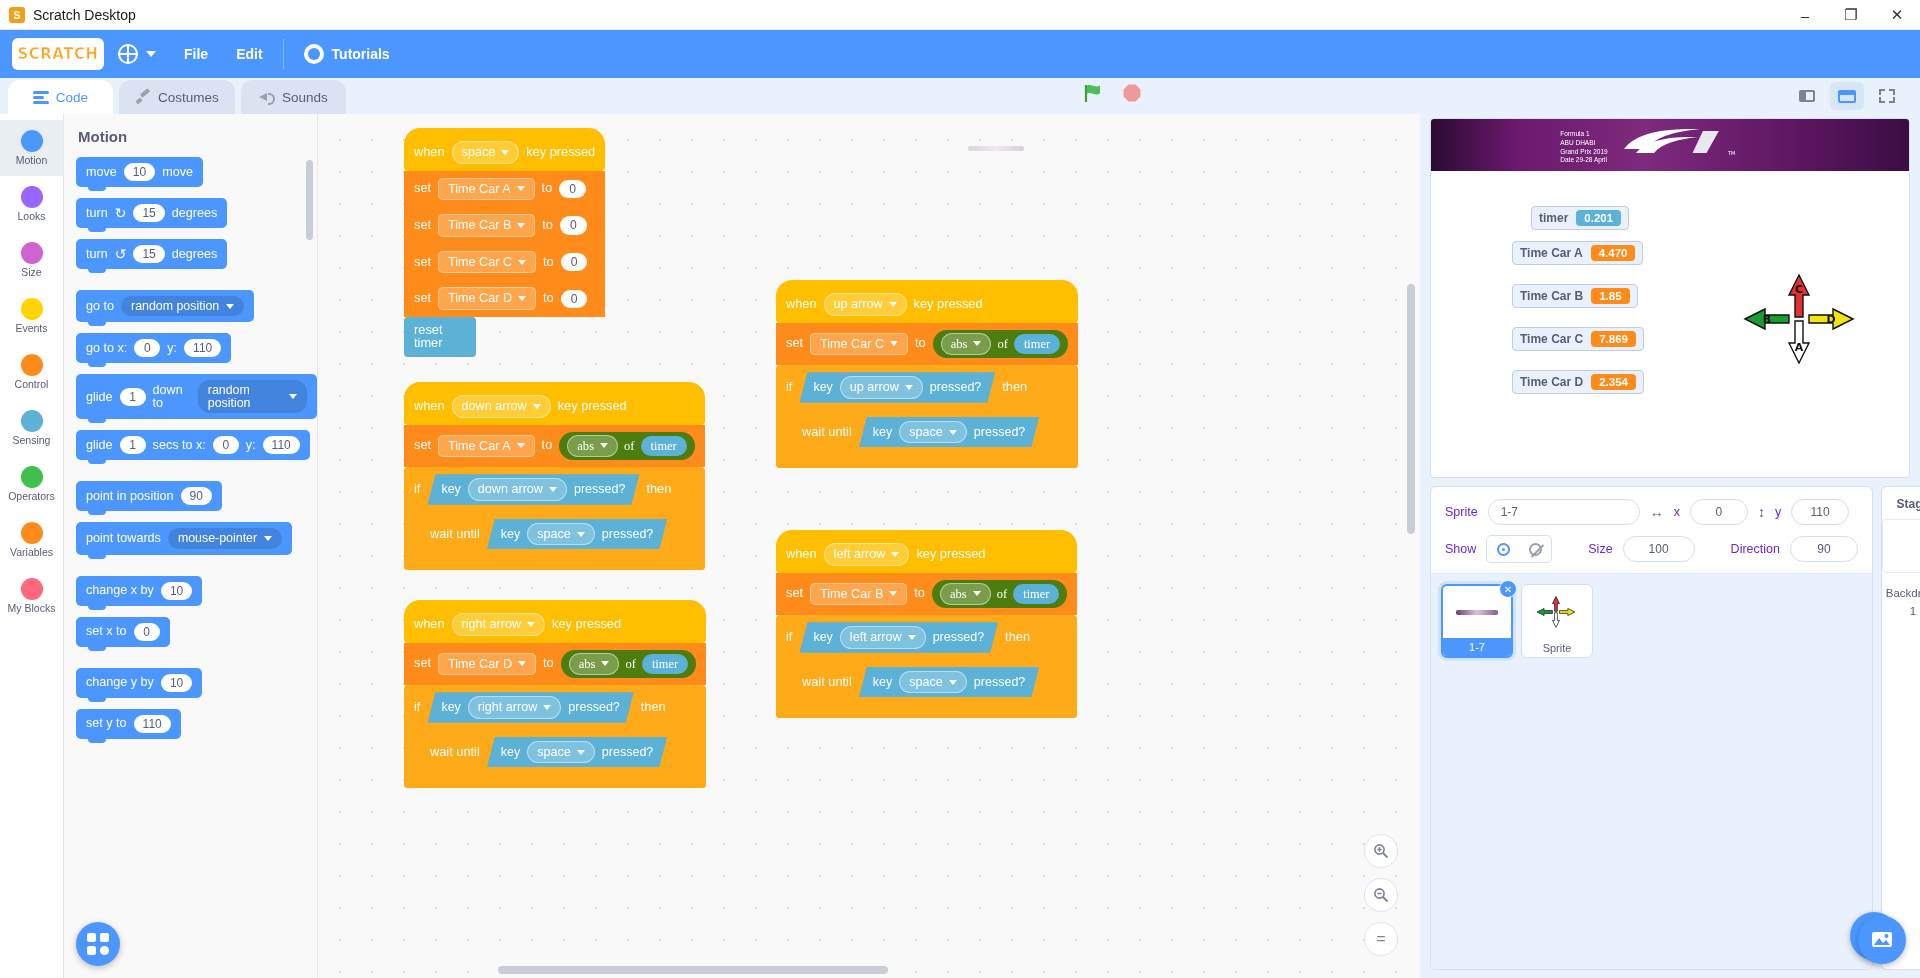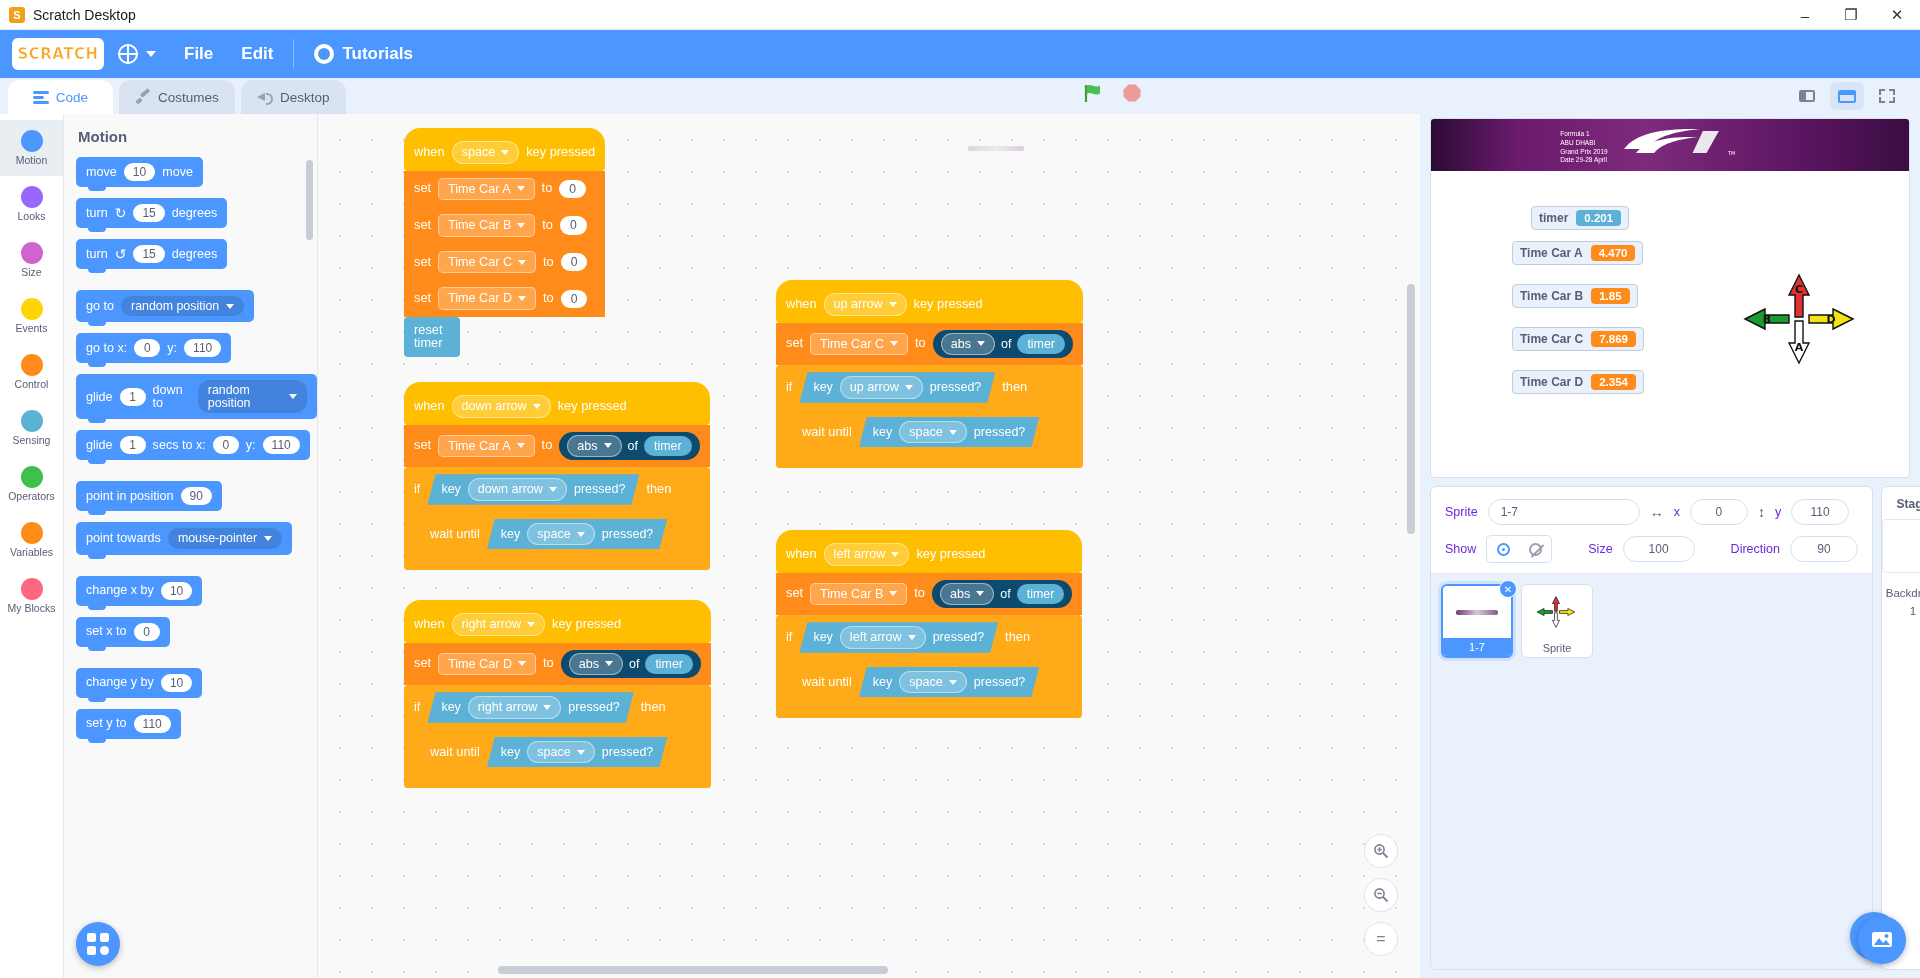--- a/index.html
+++ b/index.html
@@ -23,21 +23,21 @@
   .tb-btn { width:46px; height:30px; display:flex; align-items:center;
     justify-content:center; color:#333; font-size:15px; }
 
   
   .menubar { height:48px; background:#4c97ff; display:flex; align-items:center; }
   .logo { margin-left:12px; width:92px; height:32px; background:#fff;
     border-radius:6px; display:flex; align-items:center; justify-content:center; }
   .logo-text { color:#f5a623; font-weight:bold; font-size:15px; letter-spacing:.5px;
     font-family:"DejaVu Sans", sans-serif; -webkit-text-stroke:0.6px #fff; }
   .menu-group { display:flex; align-items:center; height:48px; padding:0 14px;
-    color:#fff; font-size:17px; font-weight:bold; cursor:pointer; }
+    color:#fff; font-size:14px; font-weight:bold; cursor:pointer; }
   .globe { width:20px; height:20px; border-radius:50%; border:2px solid #fff;
     position:relative; }
   .globe:before{ content:""; position:absolute; left:50%; top:-2px; width:0; height:20px;
     border-left:2px solid #fff; transform:translateX(-1px); }
   .globe:after{ content:""; position:absolute; left:-2px; top:50%; width:20px; height:0;
     border-top:2px solid #fff; transform:translateY(-1px); }
   .caret { width:0;height:0;border-left:5px solid transparent;border-right:5px solid transparent;
     border-top:6px solid #fff; margin-left:8px; }
   .divider-v { width:1px; height:30px; background:rgba(255,255,255,.35); margin:0 6px; }
   .bulb { width:20px;height:20px;border-radius:50%;background:#fff; position:relative;
@@ -133,22 +133,22 @@
   .hat { background:#ffbf00; border-radius:16px 16px 4px 4px; padding-top:13px; }
   .stack-var { background:#ff8c1a; }
   .stack-ctrl { background:#ffab19; }
   .stack-sens { background:#5cb1d6; border-radius:4px; display:inline-flex; }
   .inp-dd { background:rgba(255,255,255,.22); border:1px solid rgba(255,255,255,.45);
     border-radius:5px; padding:4px 9px; display:inline-flex; align-items:center; gap:6px;
     font-size:12.6px; }
   .inp-dd.round { border-radius:13px; }
   .round-inp { background:#fff; color:#575e75; border-radius:11px; padding:3px 10px;
     font-size:12.2px; min-width:22px; text-align:center; }
-  .op-green { background:#0c4a6e; border-radius:15px; padding:3px 8px;
-    display:inline-flex; align-items:center; gap:6px; font-size:12.5px; }
+  .op-green { background:#4d7c0f; border-radius:15px; padding:3px 8px;
+    display:inline-flex; align-items:center; gap:6px; font-size:12.5px;font-family:Liberation Serif, serif; }
   .op-green .inp-dd { border-radius:13px; background:rgba(255,255,255,.25); }
   .rep-blue { background:#5cb1d6; border-radius:13px; padding:4px 10px; font-size:12.4px; }
   .bool-blue { background:#5cb1d6; padding:4px 14px; font-size:12.5px;
     display:inline-flex; align-items:center; gap:7px;
     clip-path:polygon(8px 0,100% 0,calc(100% - 8px) 100%,0 100%); }
   .bool-wrap { display:inline-flex; }
   .c-block { background:#ffab19; border-radius:4px; padding-bottom:0; }
   .c-inner { margin-left:16px; }
   .c-foot { height:14px; background:#ffab19; border-radius:0 0 4px 4px; }
 
@@ -278,21 +278,21 @@
         <i></i>
       </span>
     <span>Code</span>
   </div>
   <div class="tab">
     <span class="tab-ico ico-brush"></span>
     <span>Costumes</span>
   </div>
   <div class="tab">
     <span class="tab-ico ico-sound"></span>
-    <span>Desktop</span>
+    <span>Sounds</span>
   </div>
 
   <div style="position:absolute; left:1082px; top:4px; display:flex; gap:18px; align-items:center;">
     <svg width="22" height="22" viewBox="0 0 22 22">
       <path d="M4 3 L4 20" stroke="#45993d" stroke-width="2.2" fill="none"></path>
       <path d="M4.8 3.8 C9 1, 13 6.5, 18 3.5 L18 11.5 C13 14.5, 9 9, 4.8 11.8 Z" fill="#4cbf56"></path>
     </svg>
     <svg width="20" height="20" viewBox="0 0 20 20">
       <polygon points="6.5,1.5 13.5,1.5 18.5,6.5 18.5,13.5 13.5,18.5 6.5,18.5 1.5,13.5 1.5,6.5" fill="#ec9a9a"></polygon>
     </svg>
@@ -513,21 +513,21 @@
       </div>
       <div class="row stack-var">
         <span>set</span>
         <span class="inp-dd">
           <span>Time Car D</span>
           <span class="dd-arrow"></span>
         </span>
         <span>to</span>
         <span class="round-inp">0</span>
       </div>
-      <div class="row stack-sens" style="width:56px;justify-content:flex-end;">
+      <div class="row stack-sens" style="width:72px;justify-content:flex-end;">
         <span>reset timer</span>
       </div>
     </div>
 
     <div class="script" style="left:40px; top:268px;">
       <div class="row hat">
         <span>when</span>
         <span class="inp-dd round">
           <span>down arrow</span>
           <span class="dd-arrow"></span>

